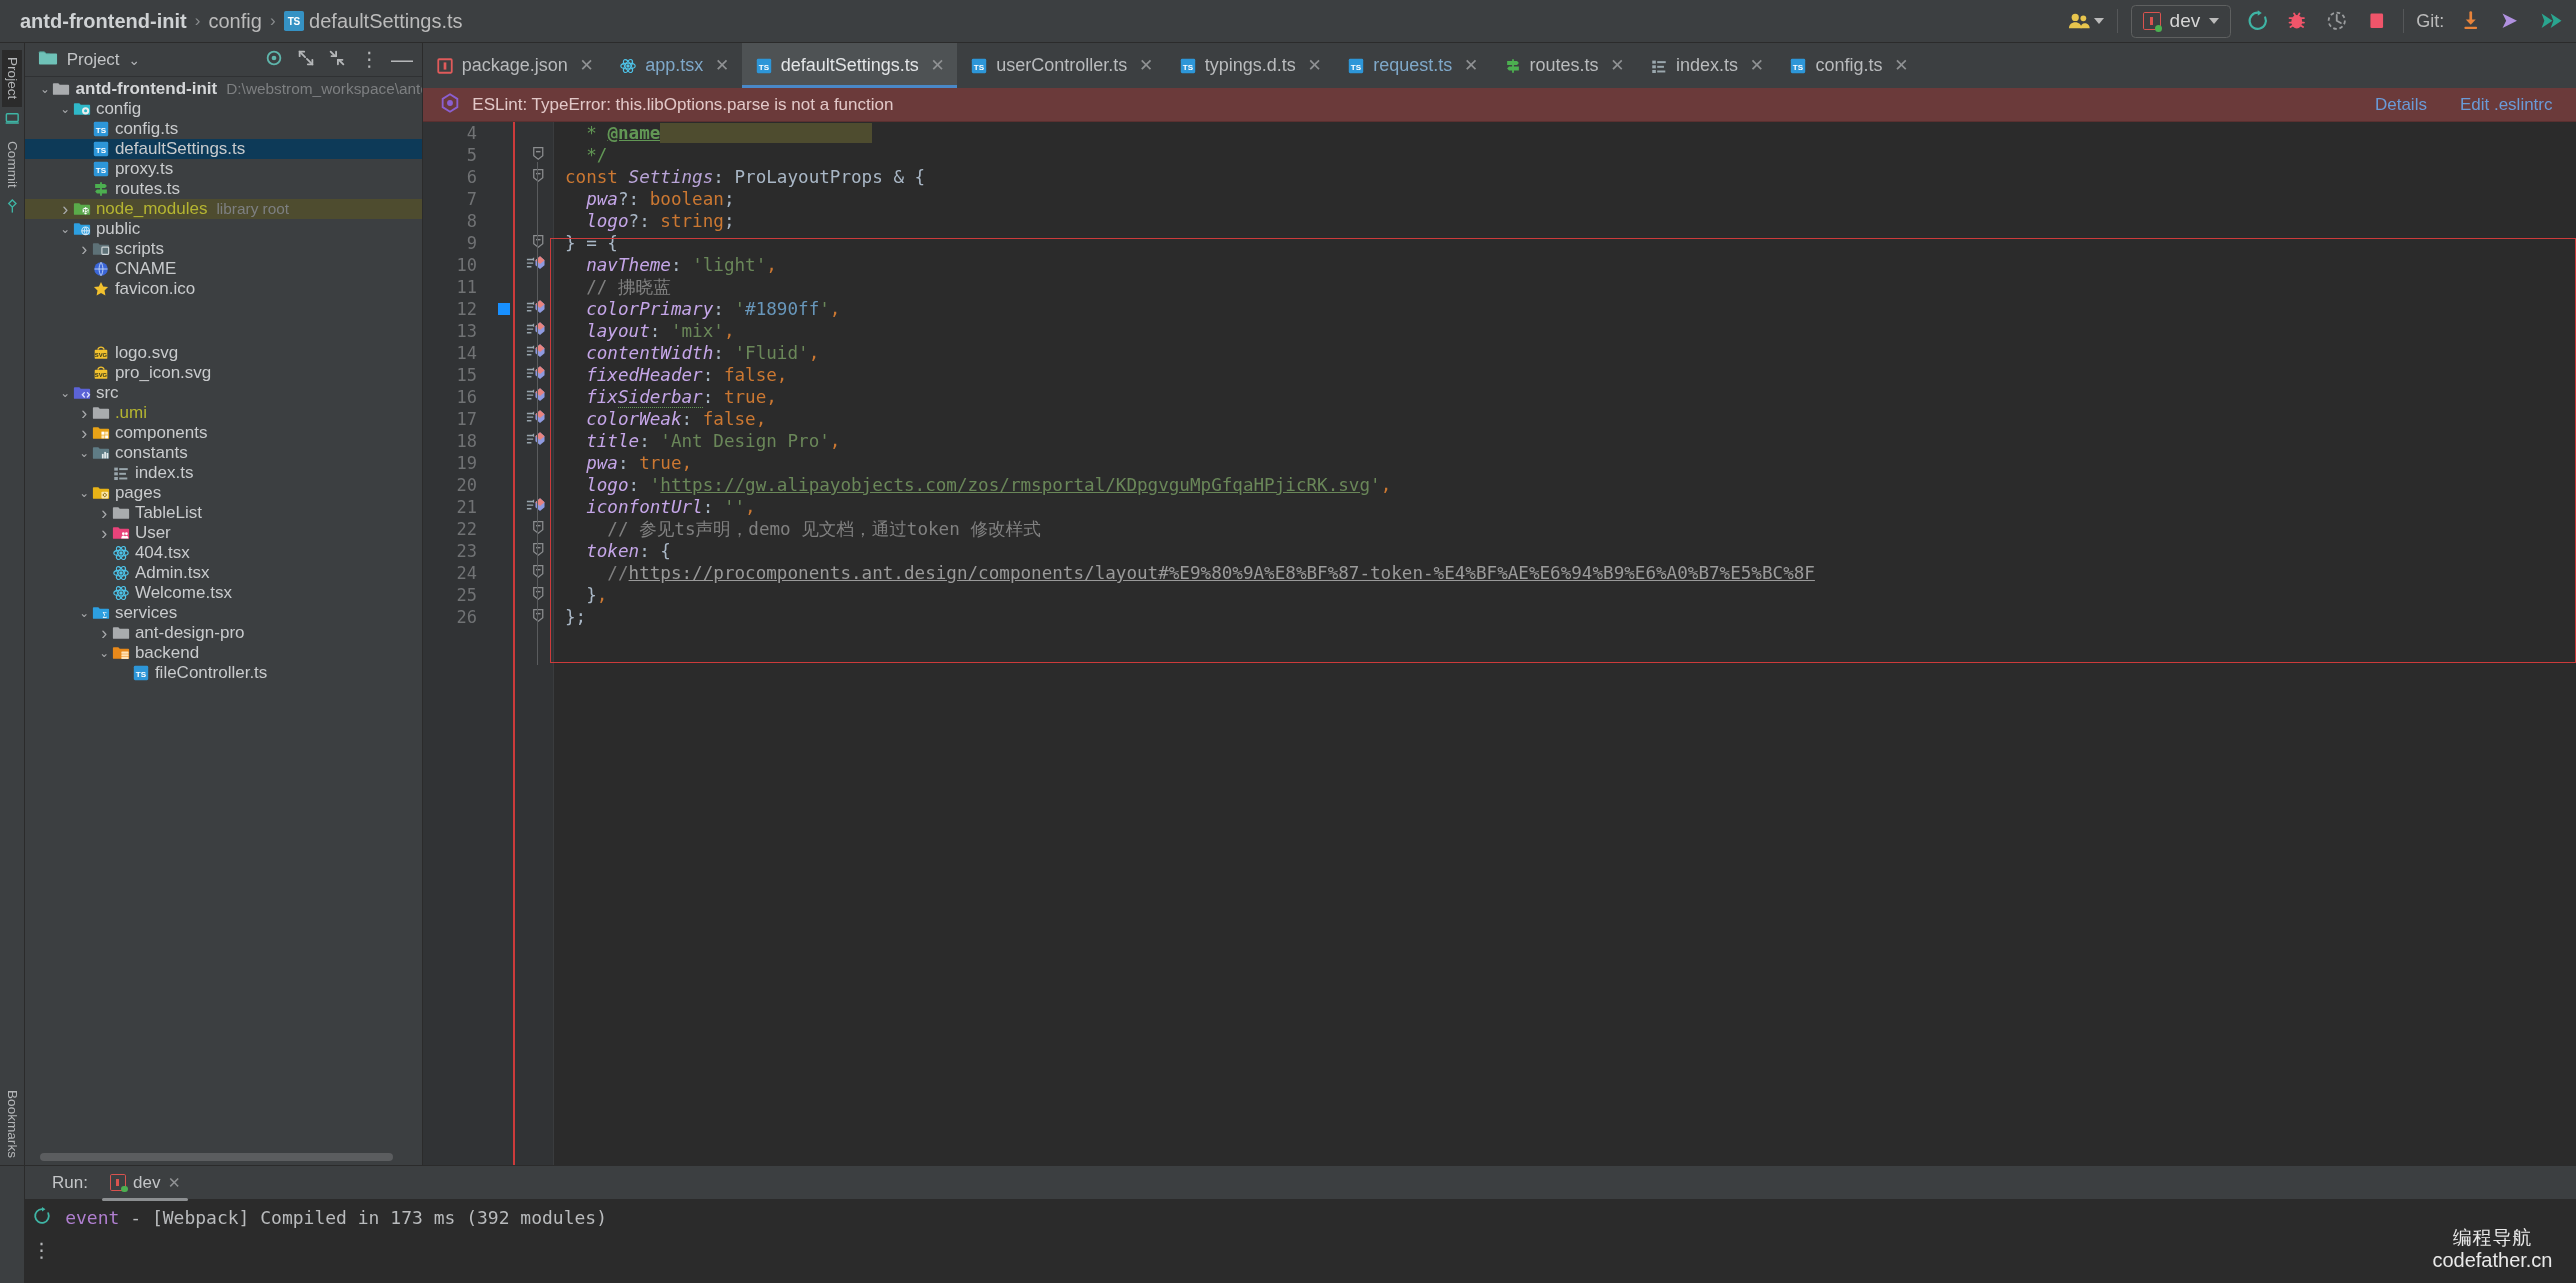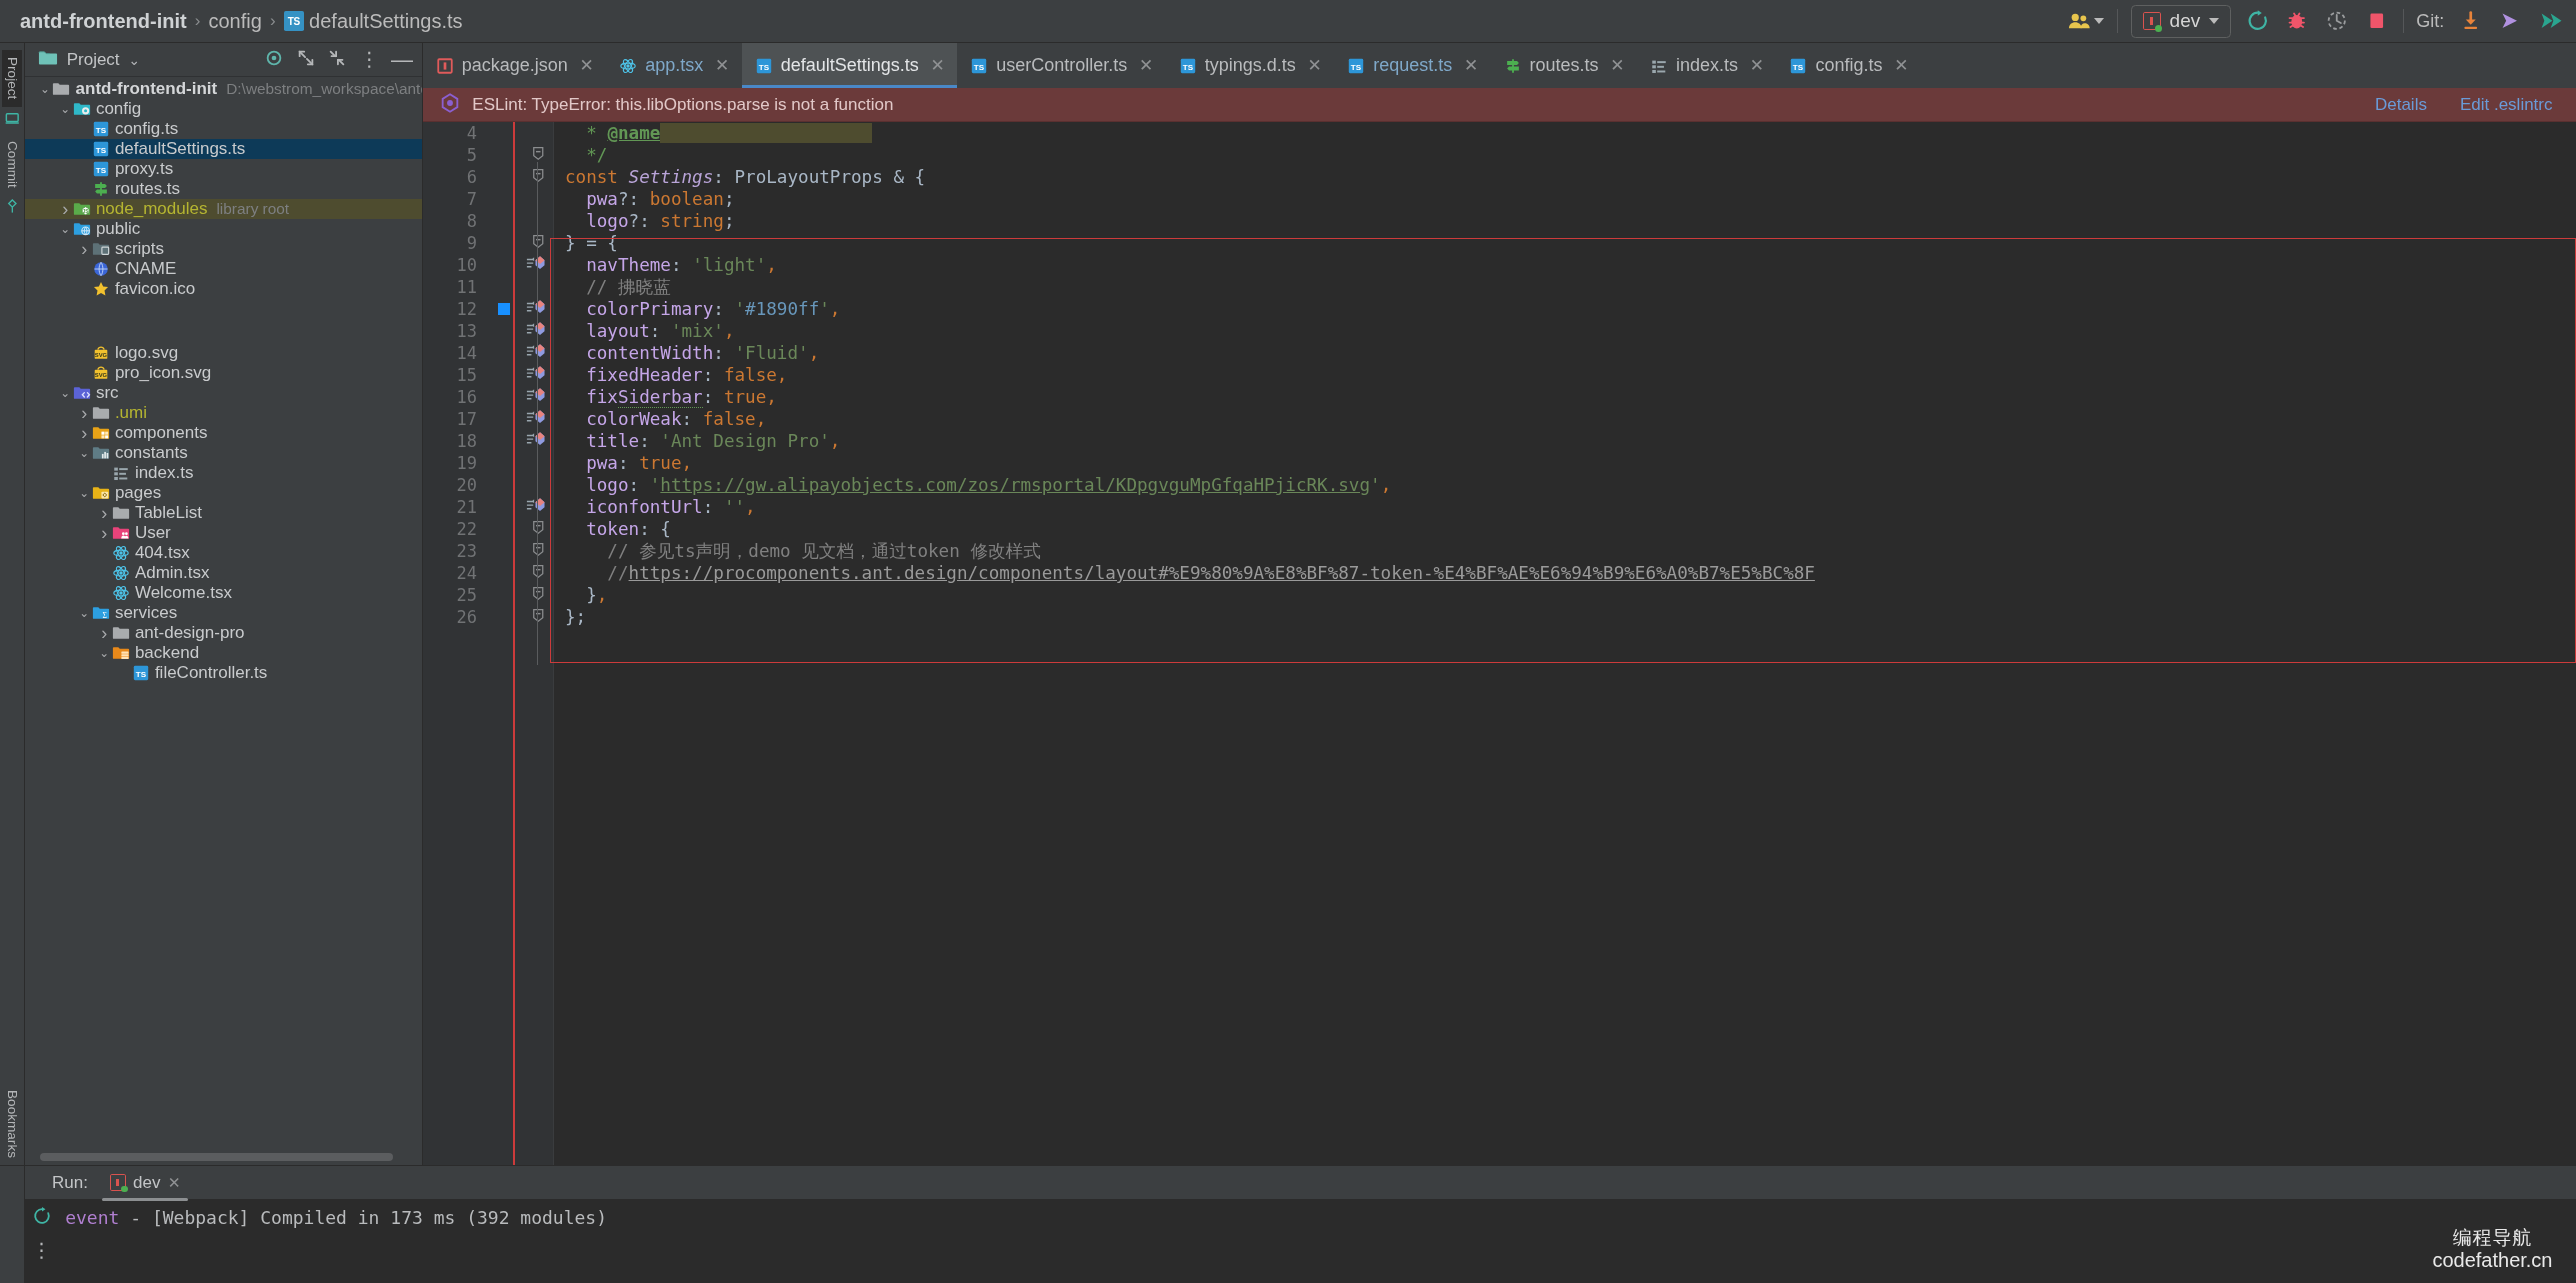--- a/index.html
+++ b/index.html
@@ -124,21 +124,21 @@
   .cline { height:22px; display:flex; align-items:center; font-family:"DejaVu Sans Mono", monospace; font-size:17.6px; white-space:pre; }
   .lnum { width:65px; text-align:right; padding-right:11px; color:#707274; font-family:"DejaVu Sans Mono", monospace; font-size:17px; }
   .gico { width:34px; display:flex; align-items:center; justify-content:center; gap:1.8px; }
   .redline { position:absolute; left:90px; top:0; bottom:0; width:1.8px; background:#cc3b3b; z-index:5; }
   .code-lines { position:relative; padding-left:11px; }
 
   
   .k  { color:#cc7832; }             
   .cls{ color:#b9a4d8; font-style:italic; }
   .typ{ color:#a9b7c6; }
-  .prop{ color:#c5a6e8; }
+  .prop{ color:#c5a6e8;font-style:italic; }
   .str{ color:#6a8759; }
   .num{ color:#6897bb; }
   .cmt{ color:#808080; }
   .doc{ color:#629755; }
   .doctag{ color:#629755; text-decoration:underline; font-weight:bold;}
   .pun{ color:#a9b7c6; }
   .comma{ color:#cc7832; }
   .lnk{ color:#6a8759; text-decoration:underline; }
   .lnk2{ color:#9a9a9a; text-decoration:underline; }
   .hl-doc { background:#4e4c2f; }
@@ -868,22 +868,22 @@
                 <div class="cline"><span class="prop">  colorPrimary</span><span class="pun">: </span><span class="str">'</span><span class="num">#1890ff</span><span class="str">'</span><span class="comma">,</span></div>
                 <div class="cline"><span class="prop">  layout</span><span class="pun">: </span><span class="str">'mix'</span><span class="comma">,</span></div>
                 <div class="cline"><span class="prop">  contentWidth</span><span class="pun">: </span><span class="str">'Fluid'</span><span class="comma">,</span></div>
                 <div class="cline"><span class="prop">  fixedHeader</span><span class="pun">: </span><span class="k">false</span><span class="comma">,</span></div>
                 <div class="cline"><span class="prop">  fix</span><span class="prop squig">Siderbar</span><span class="pun">: </span><span class="k">true</span><span class="comma">,</span></div>
                 <div class="cline"><span class="prop">  colorWeak</span><span class="pun">: </span><span class="k">false</span><span class="comma">,</span></div>
                 <div class="cline"><span class="prop">  title</span><span class="pun">: </span><span class="str">'Ant Design Pro'</span><span class="comma">,</span></div>
                 <div class="cline"><span class="prop">  pwa</span><span class="pun">: </span><span class="k">true</span><span class="comma">,</span></div>
                 <div class="cline"><span class="prop">  logo</span><span class="pun">: </span><span class="str">'</span><span class="lnk">https://gw.alipayobjects.com/zos/rmsportal/KDpgvguMpGfqaHPjicRK.svg</span><span class="str">'</span><span class="comma">,</span></div>
                 <div class="cline"><span class="prop">  iconfontUrl</span><span class="pun">: </span><span class="str">''</span><span class="comma">,</span></div>
+                <div class="cline"><span class="cmt">    // 参见ts声明，demo 见文档，通过token 修改样式</span></div>
                 <div class="cline"><span class="prop">  token</span><span class="pun">: {</span></div>
-                <div class="cline"><span class="cmt">    // 参见ts声明，demo 见文档，通过token 修改样式</span></div>
                 <div class="cline"><span class="cmt">    //</span><span class="lnk2">https://procomponents.ant.design/components/layout#%E9%80%9A%E8%BF%87-token-%E4%BF%AE%E6%94%B9%E6%A0%B7%E5%BC%8F</span></div>
                 <div class="cline"><span class="pun">  }</span><span class="comma">,</span></div>
                 <div class="cline"><span class="pun">};</span></div>
               </div>
             </div>
           </div>
       <div style="position: absolute; left: 114px; top: 40px; width: 0.9px; height: 503px; background: rgb(90, 92, 94);"></div>
         </div>
     </div>
   </div>

